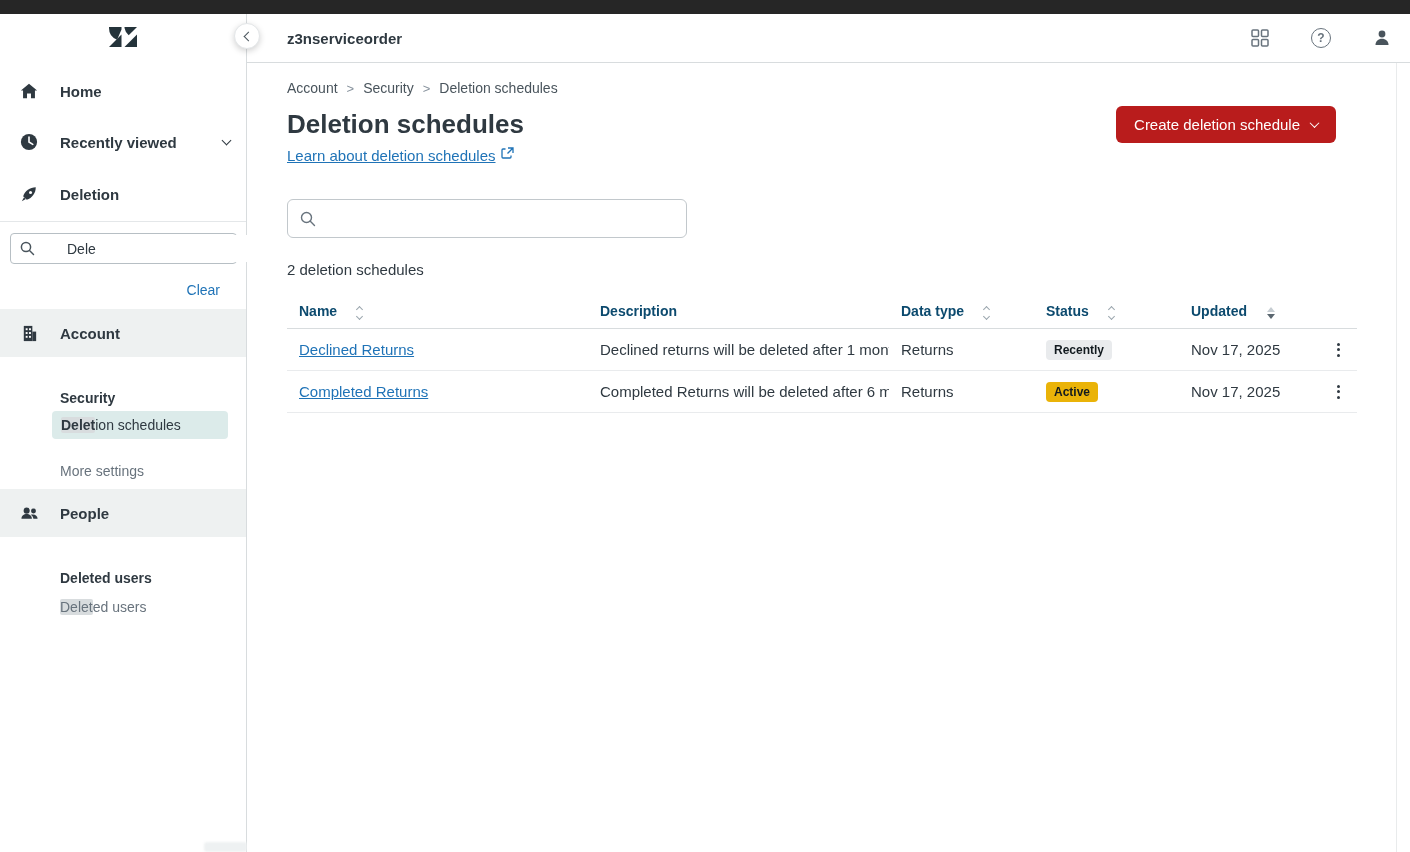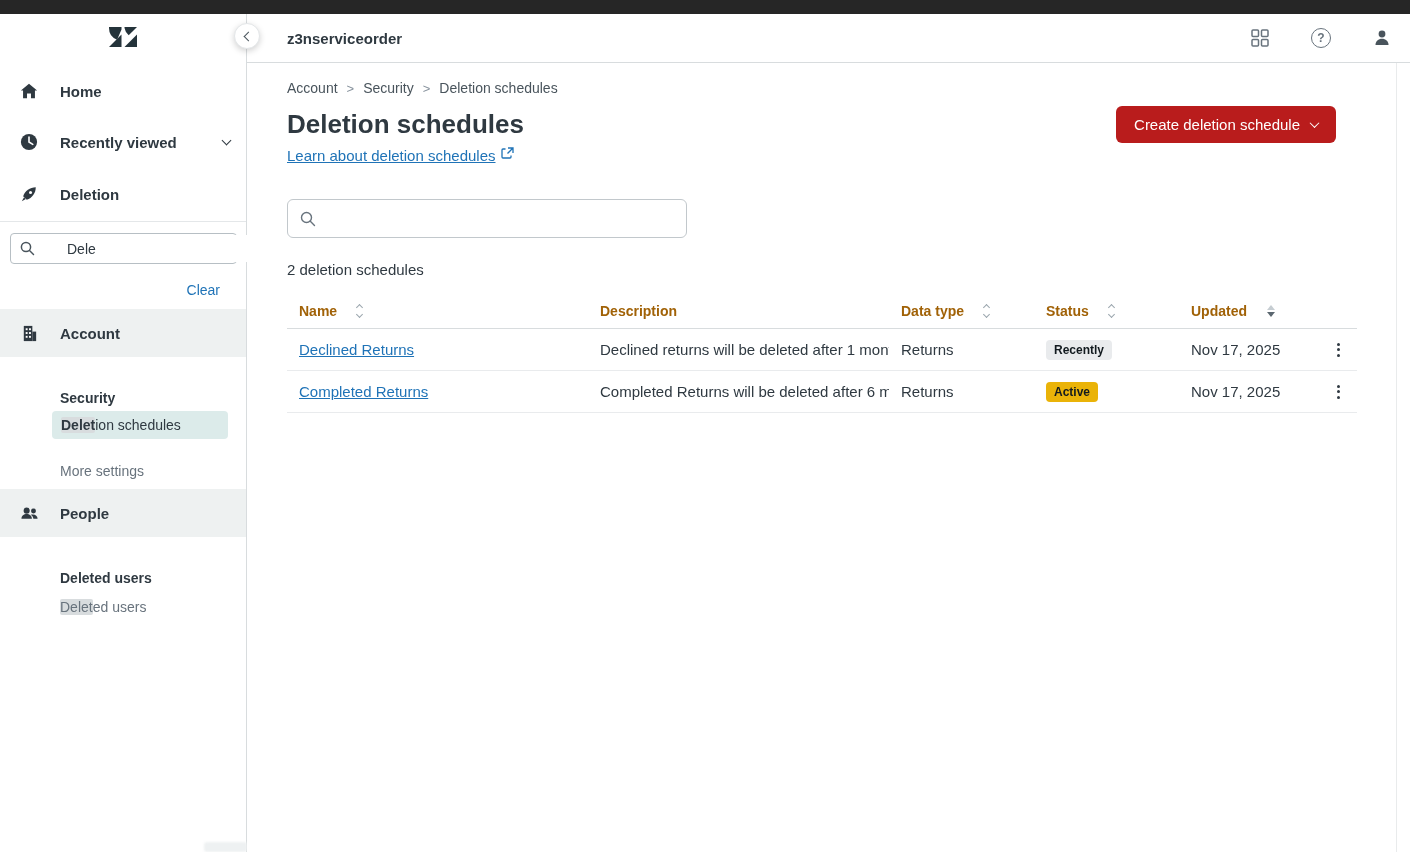--- a/index.html
+++ b/index.html
@@ -84,22 +84,22 @@
     border:1px solid #c2c8cc; border-radius:6px; background:#fff; }
   .table-search svg { position:absolute; left:12px; top:11px; }
   .table-search input { position:absolute; left:38px; top:1px; width:350px; height:35px;
     border:none; outline:none; font-size:15px; font-family:"Liberation Sans",sans-serif; }
 
   .count-text { margin-top:23px; font-size:15px; color:#2f3941; }
 
   .grid-table { margin-top:16px; width:1070px; }
   .t-head, .t-row { display:grid; grid-template-columns:301px 301px 145px 145px 140px 38px; }
   .t-head { height:35px; align-items:center; border-bottom:1px solid #d8dcde; }
-  .th { padding-left:12px; font-size:14px; font-weight:700; color:#a16207;
-    display:flex; align-items:center;gap:13px; }
+  .th { padding-left:12px; font-size:14px; font-weight:700; color:#0c4a6e;
+    display:flex; align-items:flex-end;gap:13px; }
   .t-row { height:42px; align-items:center; border-bottom:1px solid #e9ebed; }
   .td { padding-left:12px; font-size:15px; color:#2f3941; white-space:nowrap;
     overflow:hidden; }
   .name-link { color:#1f73b7; text-decoration:underline; cursor:pointer; }
 
   .sort-chevs { display:inline-flex; flex-direction:column; margin-left:7px; gap:2px; cursor:pointer; }
   .chev-u { width:5px; height:5px; border-left:1.5px solid #9aa6ad; border-top:1.5px solid #9aa6ad;
     transform:rotate(45deg); }
   .chev-d { width:5px; height:5px; border-left:1.5px solid #9aa6ad; border-top:1.5px solid #9aa6ad;
     transform:rotate(225deg); }

